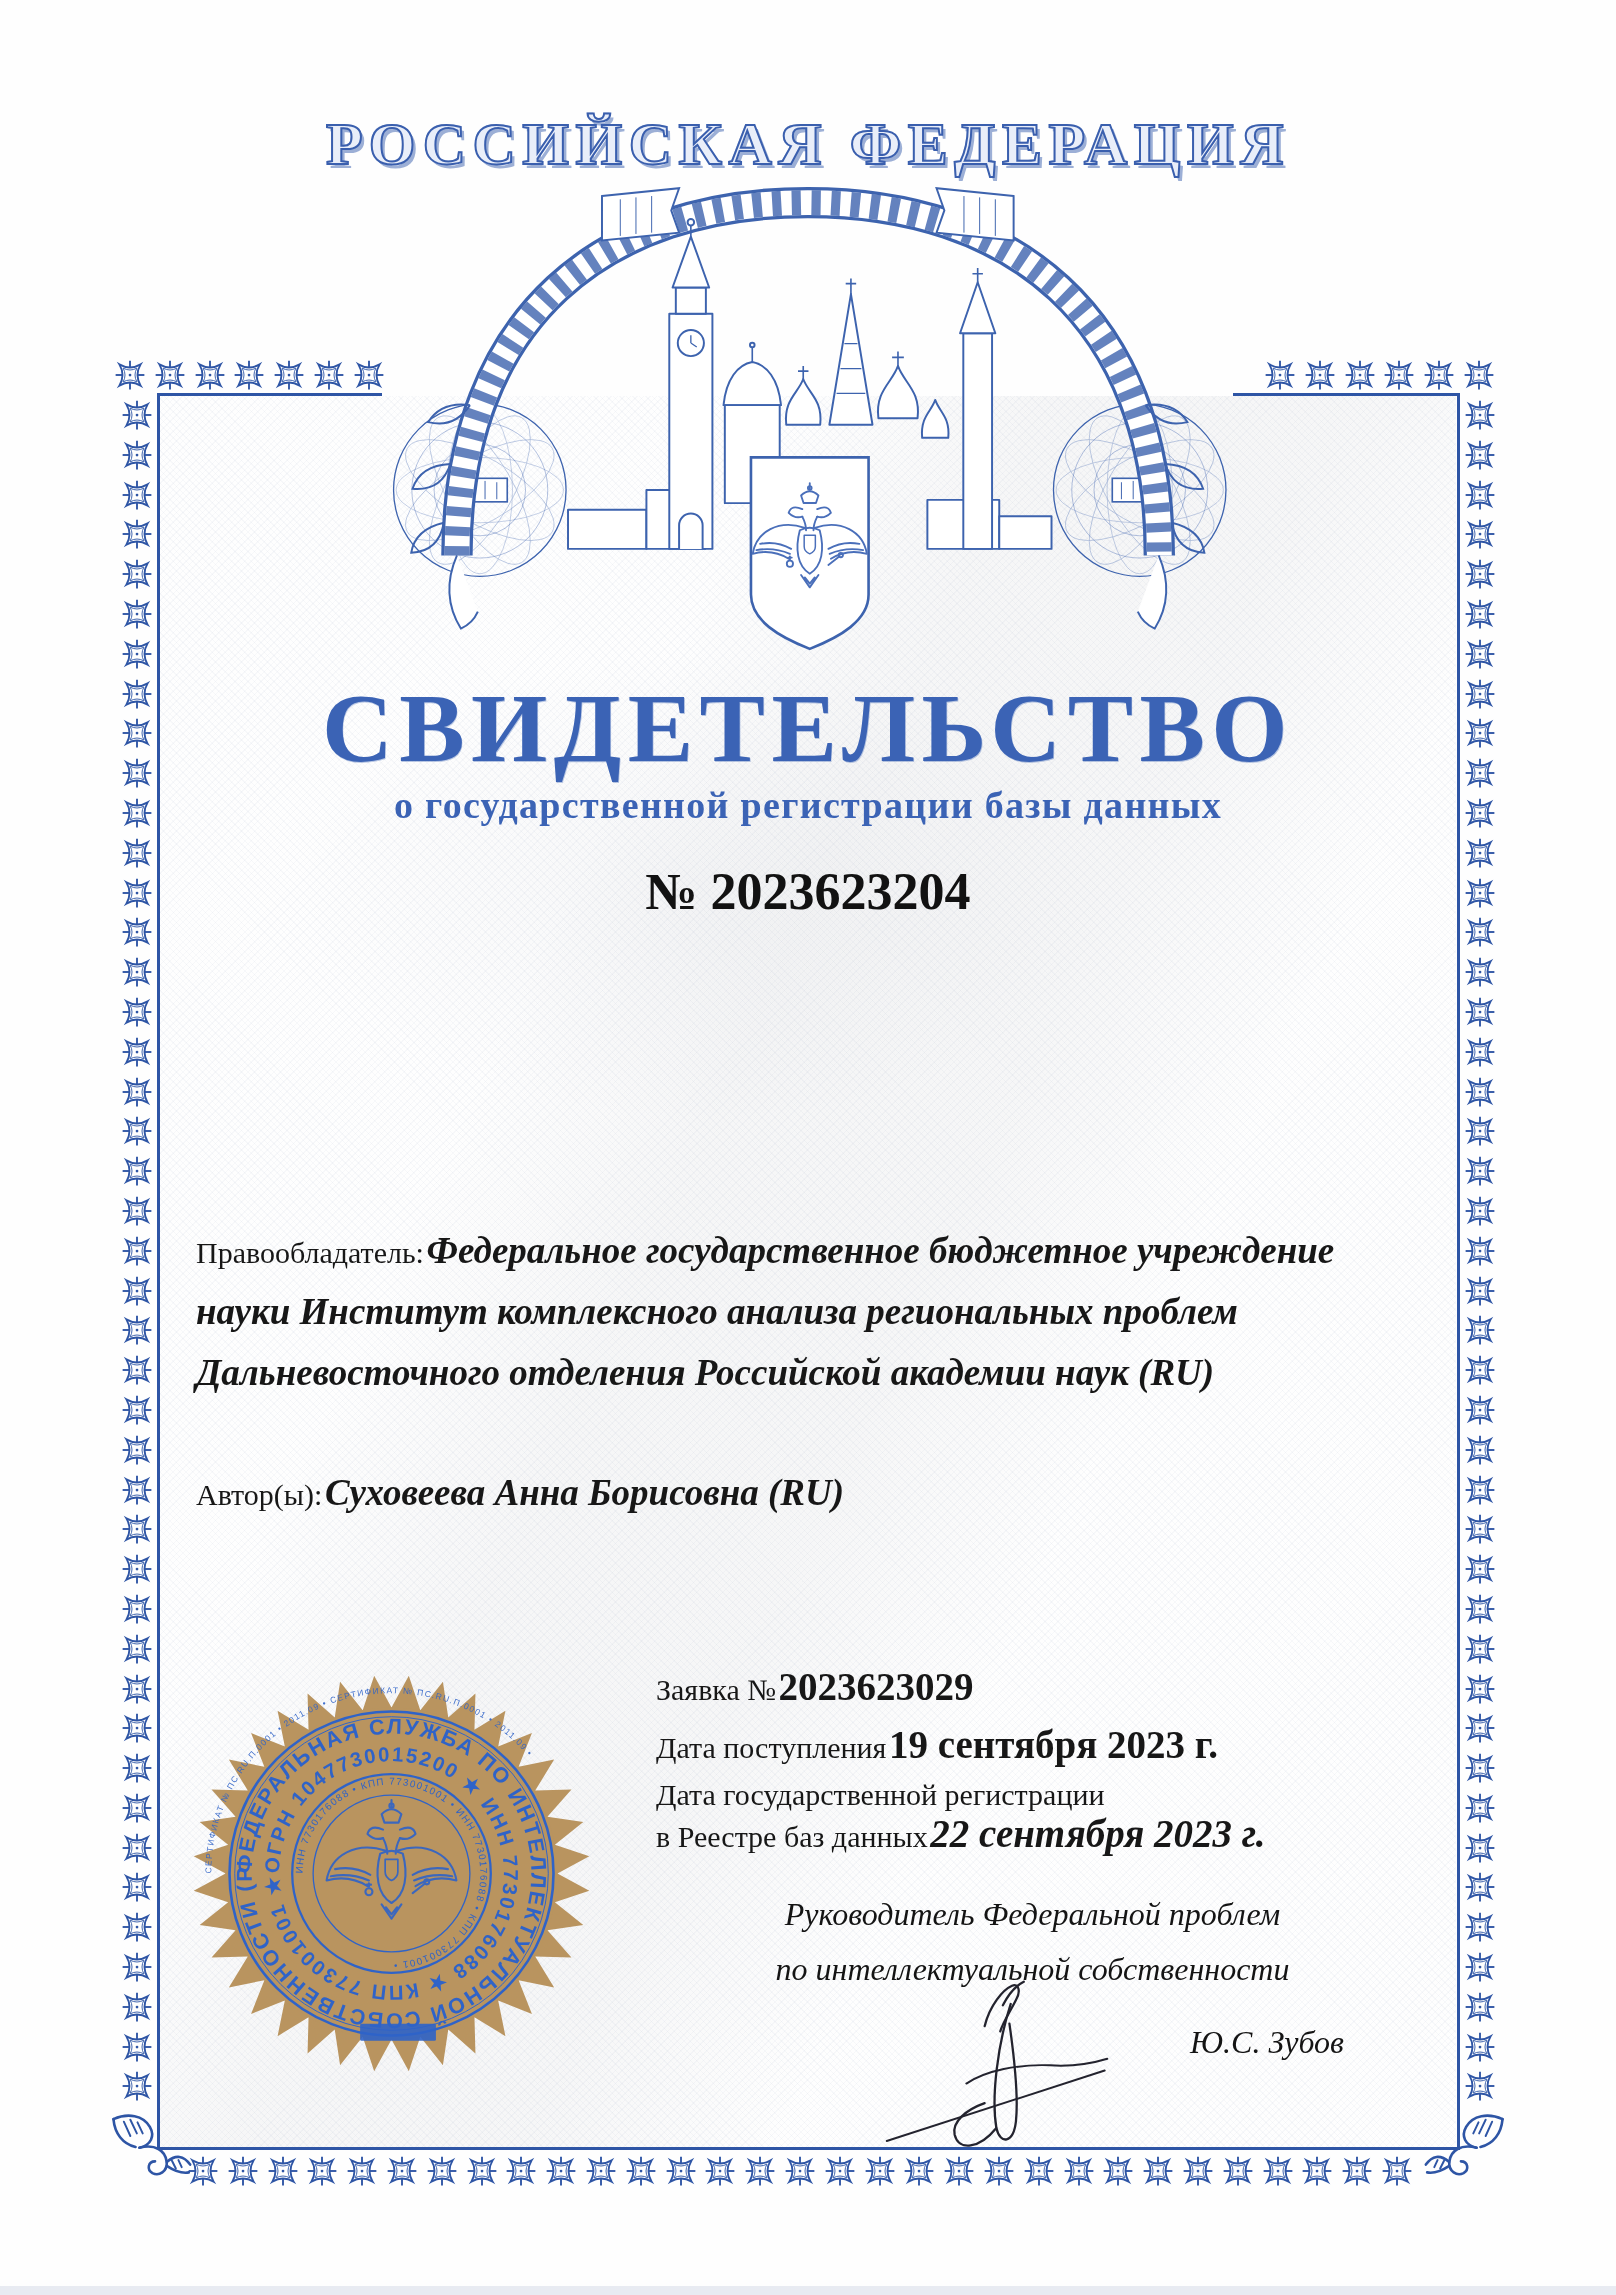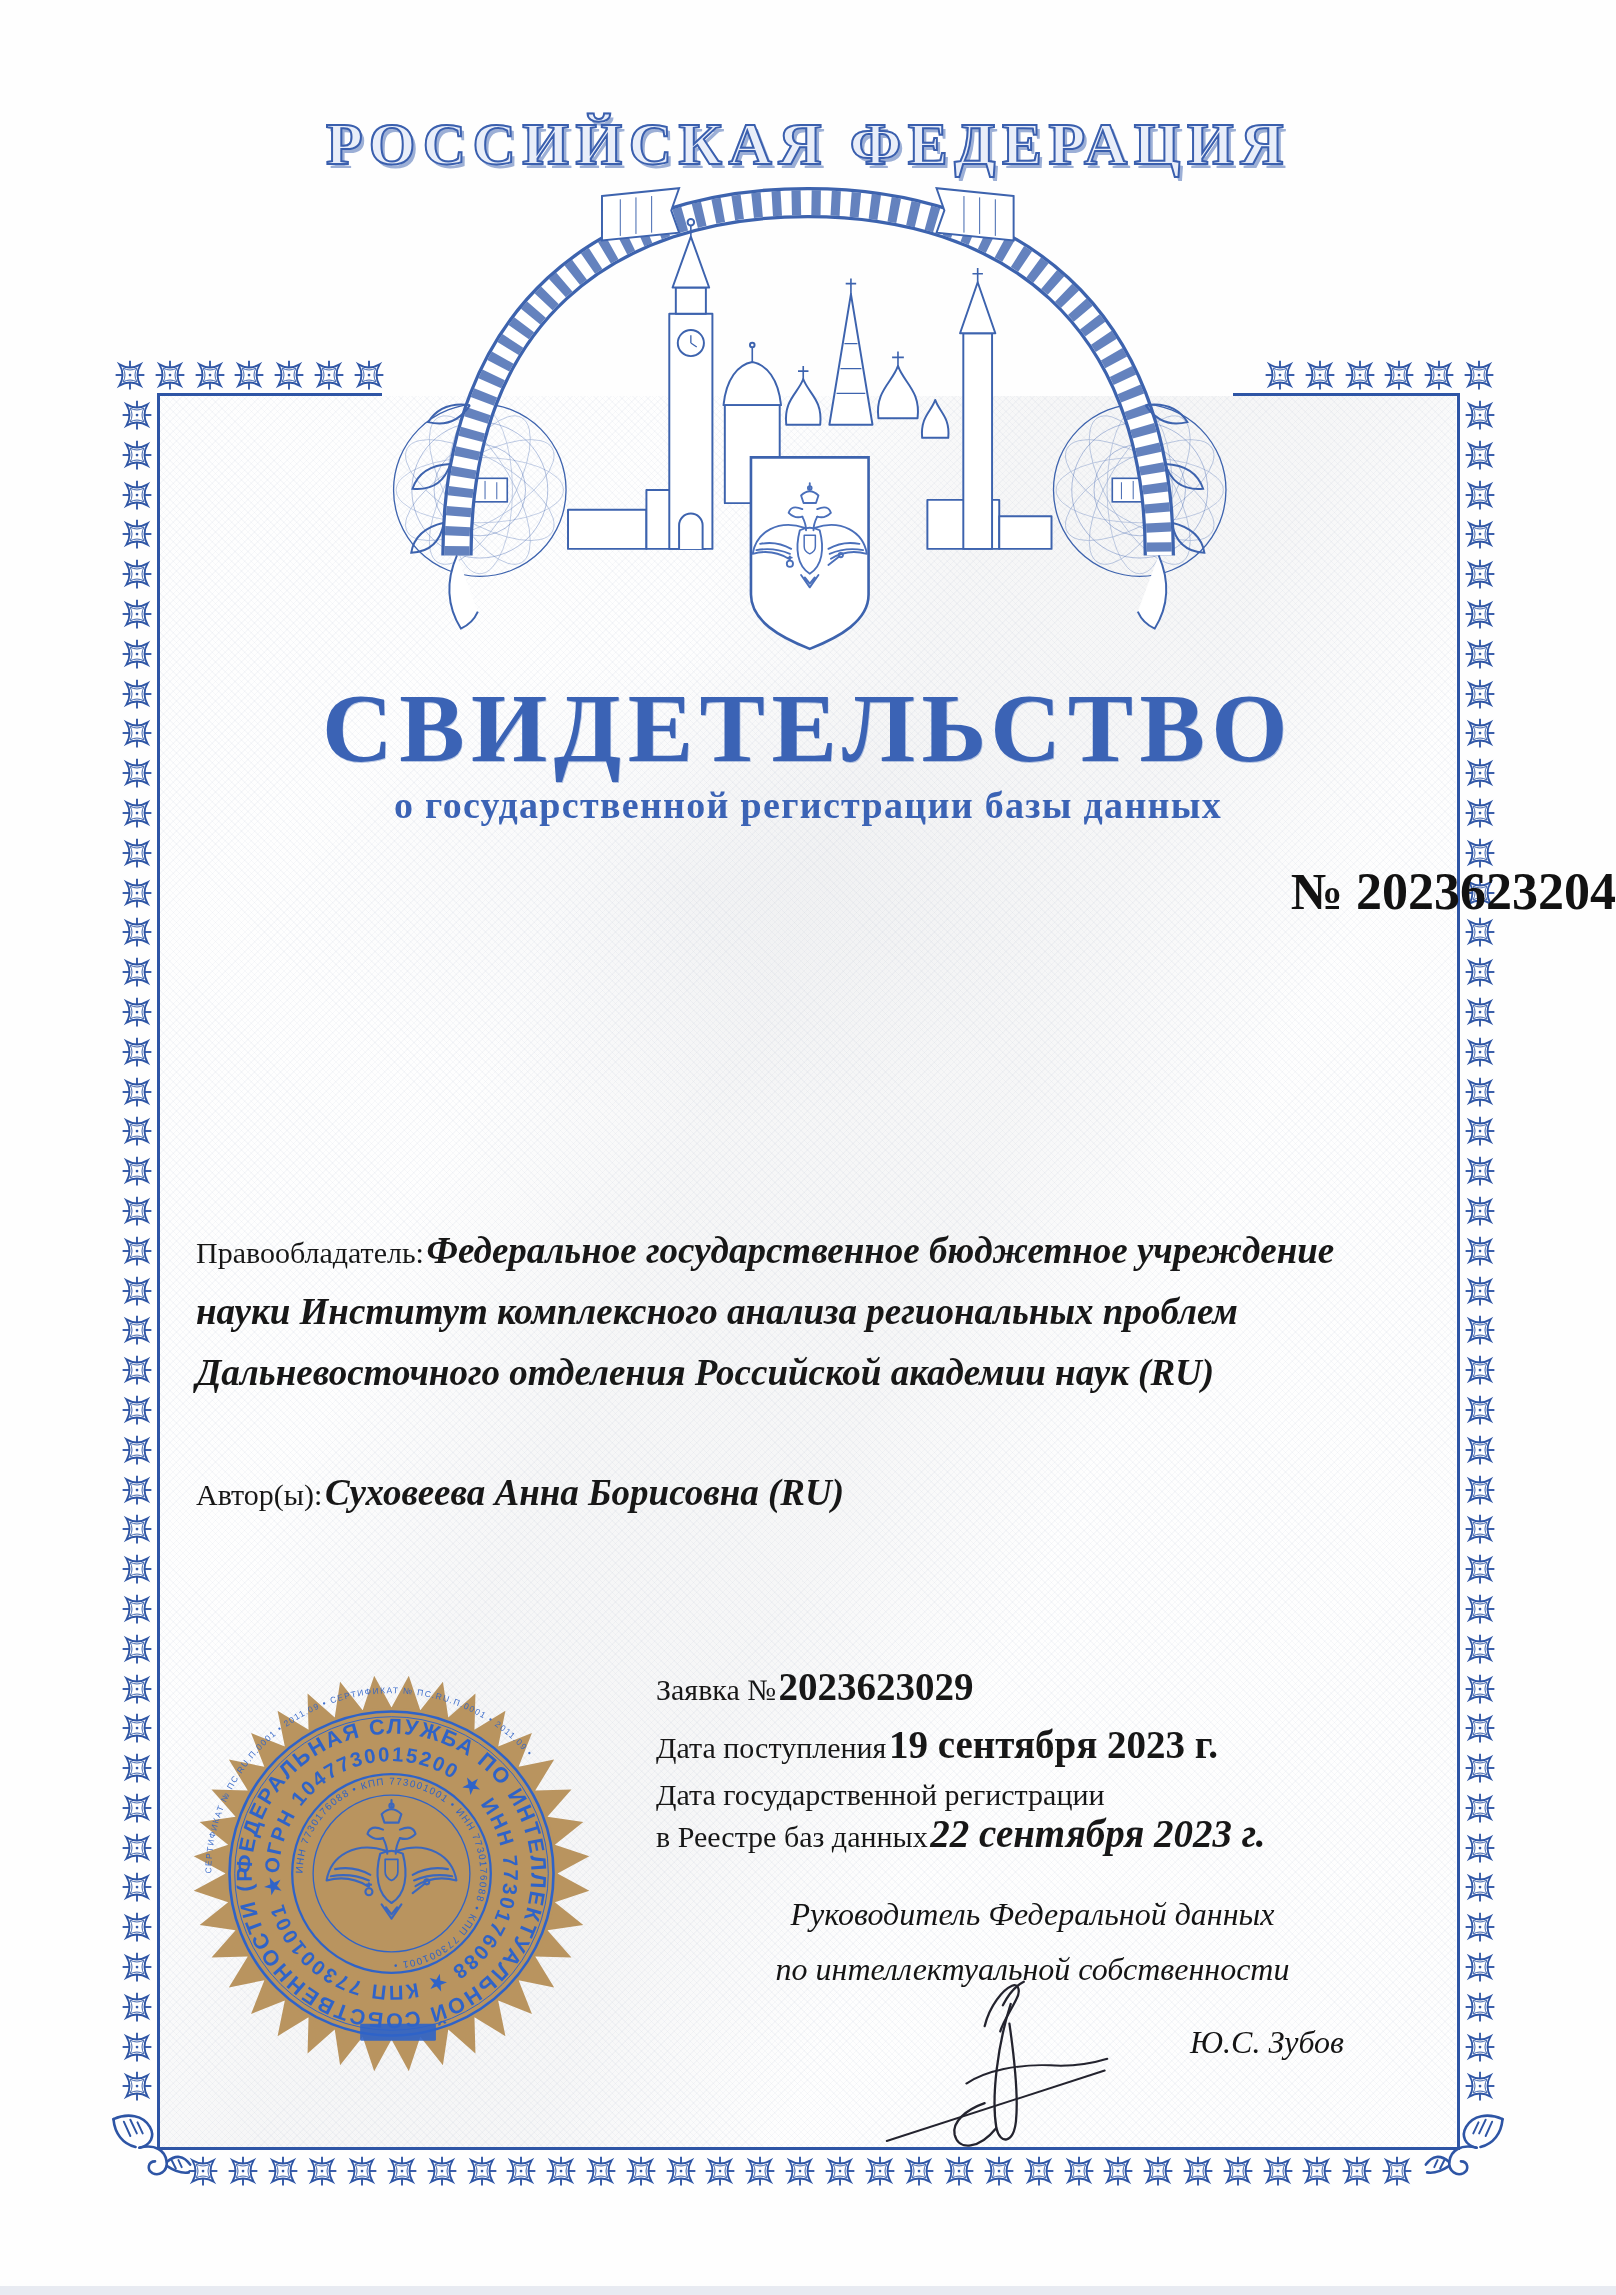--- a/index.html
+++ b/index.html
@@ -21,21 +21,21 @@
   .rosette{width:30px;height:30px;color:#2e55a5;flex:0 0 auto;}
   .corner{width:85px;height:78px;color:#2e55a5;}
   
   #country-header{left:0;right:0;top:110px;text-align:center;font-size:60px;font-weight:700;
      letter-spacing:6.5px;color:#e9eef9;-webkit-text-stroke:2px #3a5fae;
      text-shadow:3.3px 3.9px 0 rgba(58,95,174,.50),-0.7px -0.7px 0 rgba(58,95,174,.35);}
   #cert-title{left:0;right:0;top:672px;text-align:center;font-size:98px;font-weight:700;
      letter-spacing:6.5px;color:#3b63b5;text-shadow:0.7px 1.3px 0 rgba(59,99,181,.35);}
   #cert-subtitle{left:0;right:0;top:783px;text-align:center;font-size:38px;font-weight:700;
      letter-spacing:1.3px;color:#3b63b5;}
-  #cert-number{left:0;right:0;top:862px;text-align:right;font-size:52px;font-weight:700;color:#121212;}
+  #cert-number{left:0;right:0;top:862px;text-align:center;font-size:52px;font-weight:700;color:#121212;}
   #db-title{left:220px;top:1053px;width:1176px;text-align:center;font-size:38px;font-weight:700;
      line-height:52px;color:#121212;}
   .para-label{font-size:30px;font-weight:400;}
   .para-value{font-size:37px;font-weight:700;font-style:italic;}
   #rightholder{left:196px;top:1225px;width:1182px;line-height:52px;}
   #authors{left:196px;top:1467px;width:1241px;line-height:52px;}
   .rline{position:absolute;left:644px;white-space:nowrap;}
   .rlabel{font-size:30px;font-weight:400;margin-left:12px;}
   .rvalue{font-size:39px;font-weight:700;text-align:right;}
   .rvalue-italic{font-size:39px;font-weight:700;font-style:italic;}
@@ -641,21 +641,21 @@
     <span class="rlabel">Дата поступления</span>
     <span class="rvalue">19 сентября 2023 г.</span>
   </div>
   <div class="abs rline rlabel" id="reg-label-line">Дата государственной регистрации</div>
   <div class="abs rline" id="reg-line">
     <span class="rlabel">в Реестре баз данных</span>
     <span class="rvalue-italic">22 сентября 2023 г.</span>
   </div>
 
   <div class="abs" id="official-block">
-    <div>Руководитель Федеральной данных</div>
+    <div>Руководитель Федеральной проблем</div>
     <div>по интеллектуальной собственности</div>
   </div>
   <svg class="abs" style="left:875px;top:1966px;" width="261" height="196" viewBox="0 0 400 300">
     <g fill="none" stroke="#23232e" stroke-width="3.5" stroke-linecap="round">
       <path d="M168,92 C176,60 196,36 210,30 C220,26 224,38 216,52 C206,72 196,86 192,100"></path>
       <path d="M196,60 C204,44 216,30 228,24"></path>
       <path d="M208,58 C188,120 178,200 186,248 C192,274 212,272 216,238 C220,200 212,130 206,88"></path>
       <path d="M186,248 C160,280 128,284 122,258 C118,238 140,220 168,210"></path>
       <path d="M18,268 L352,160" stroke-width="3"></path>
       <path d="M140,180 C170,160 220,150 268,152 C300,154 330,150 356,142" stroke-width="3"></path>

